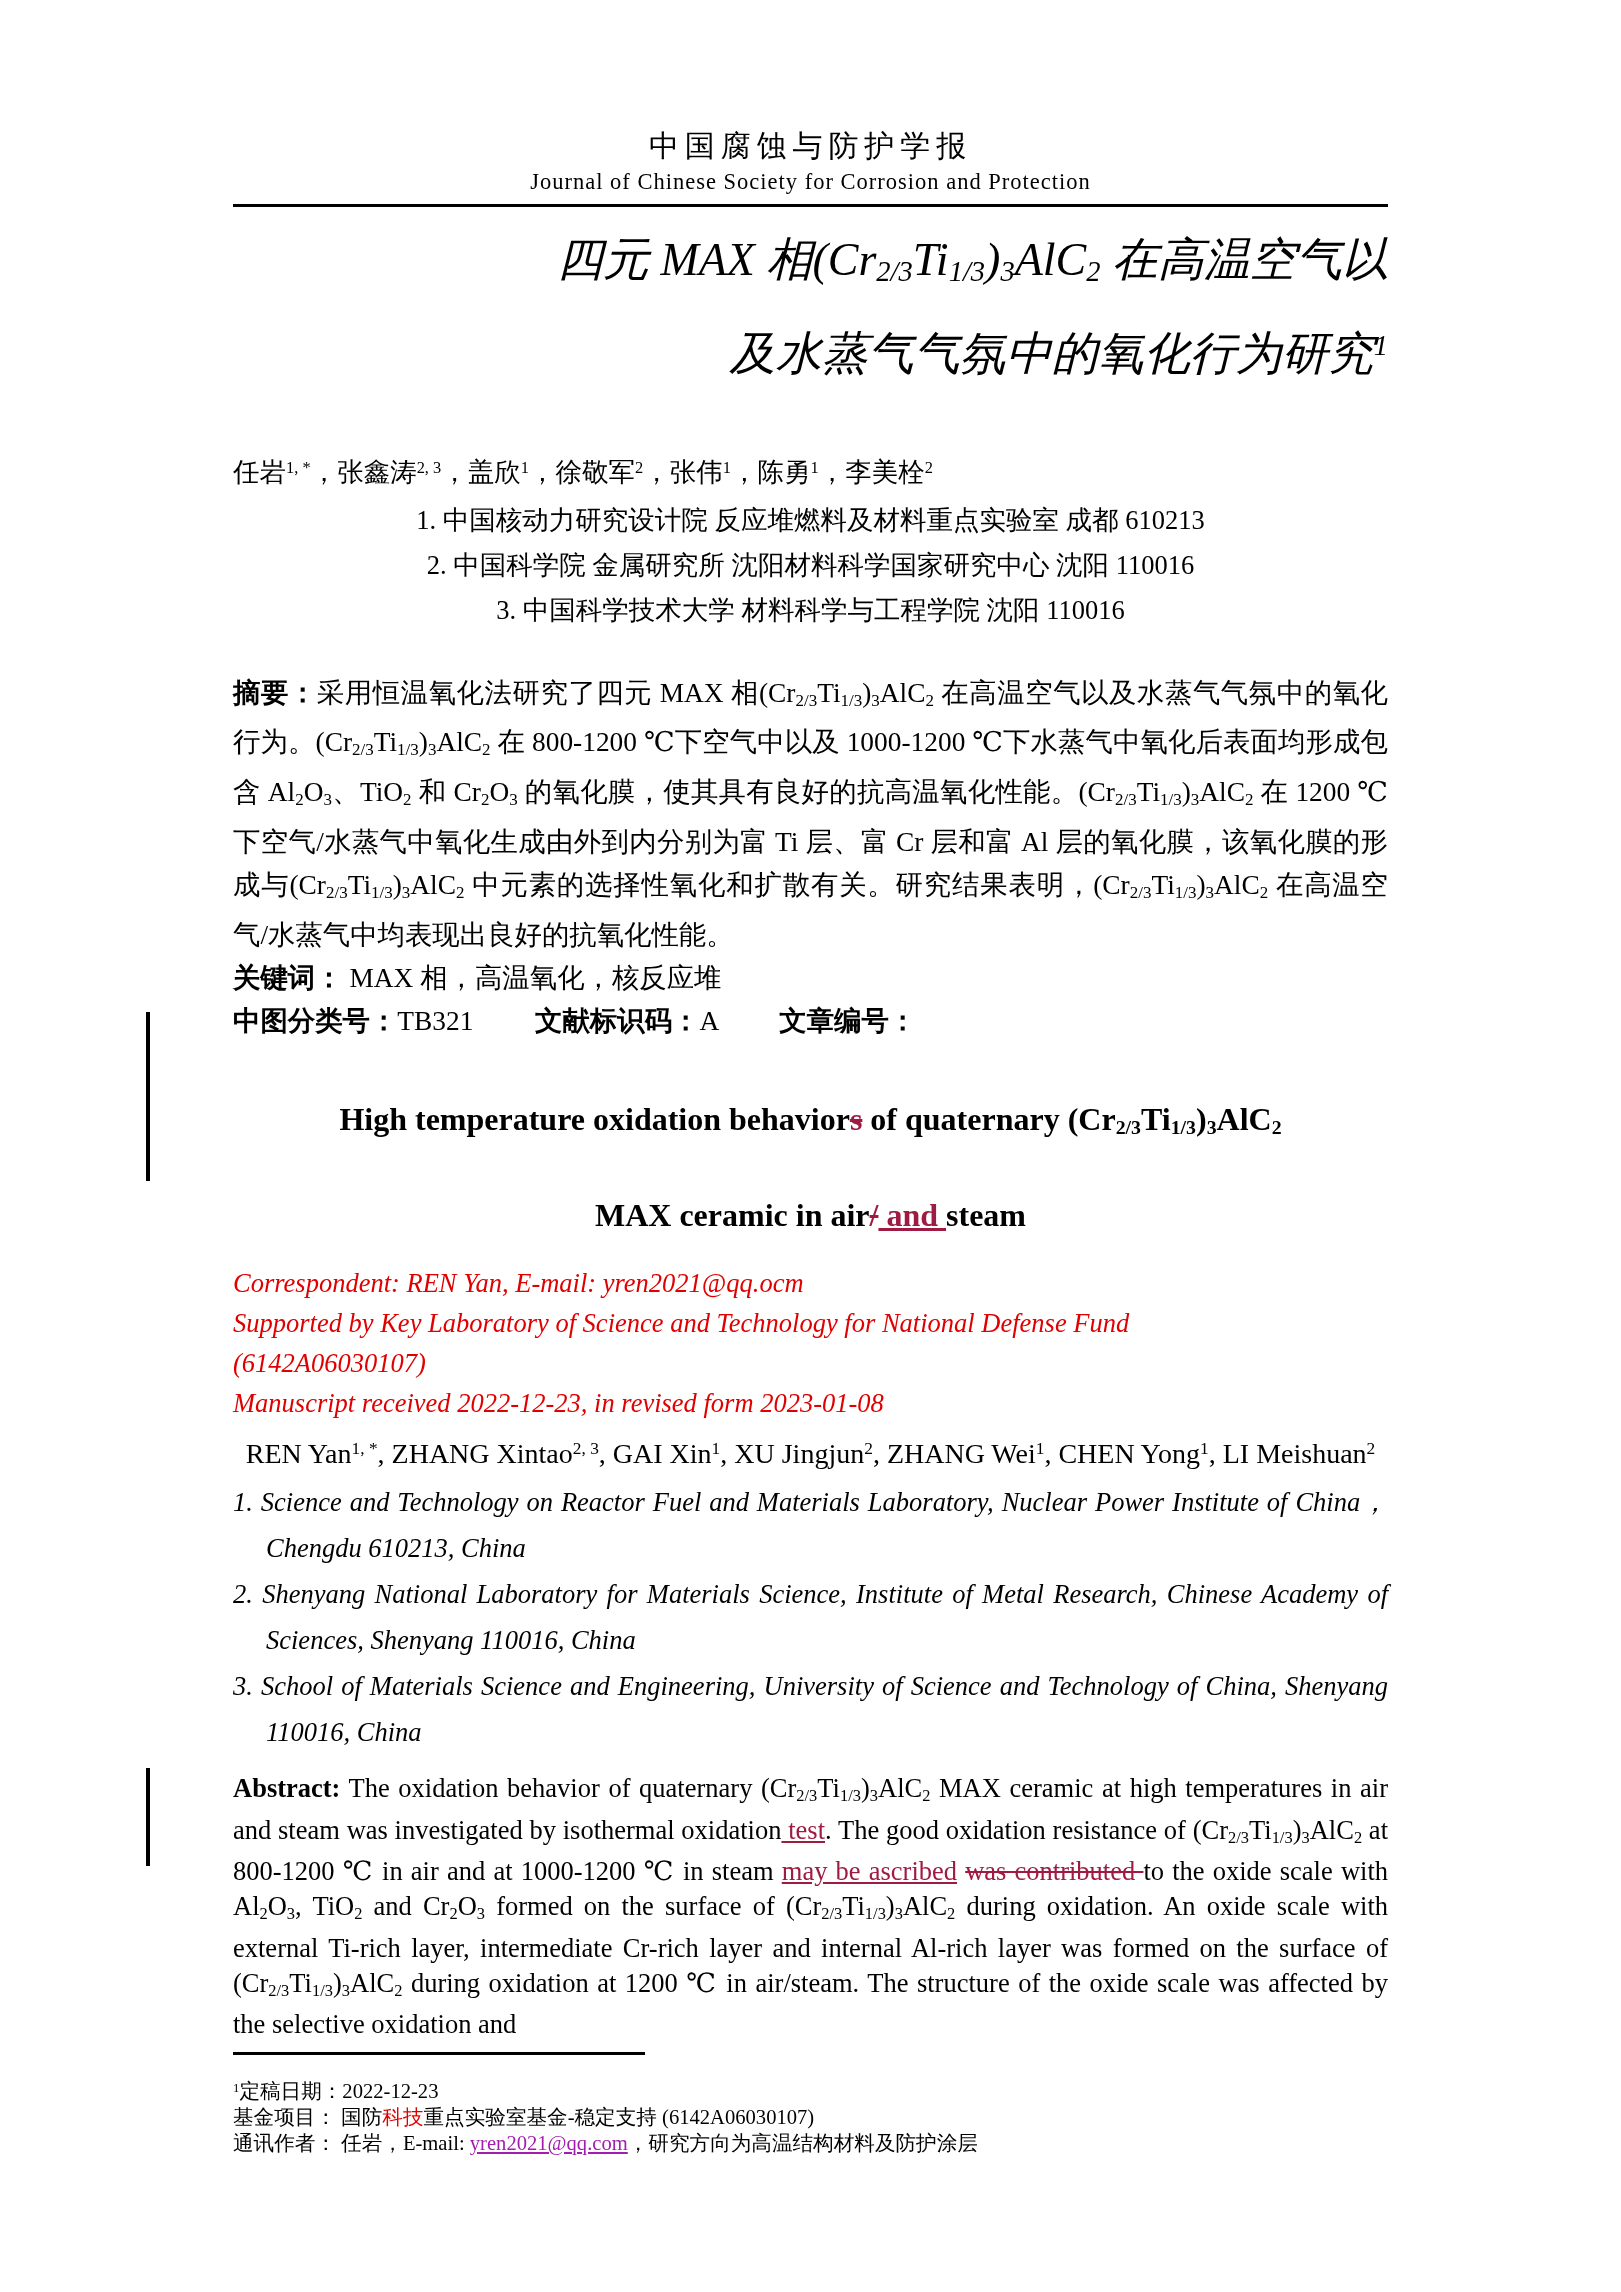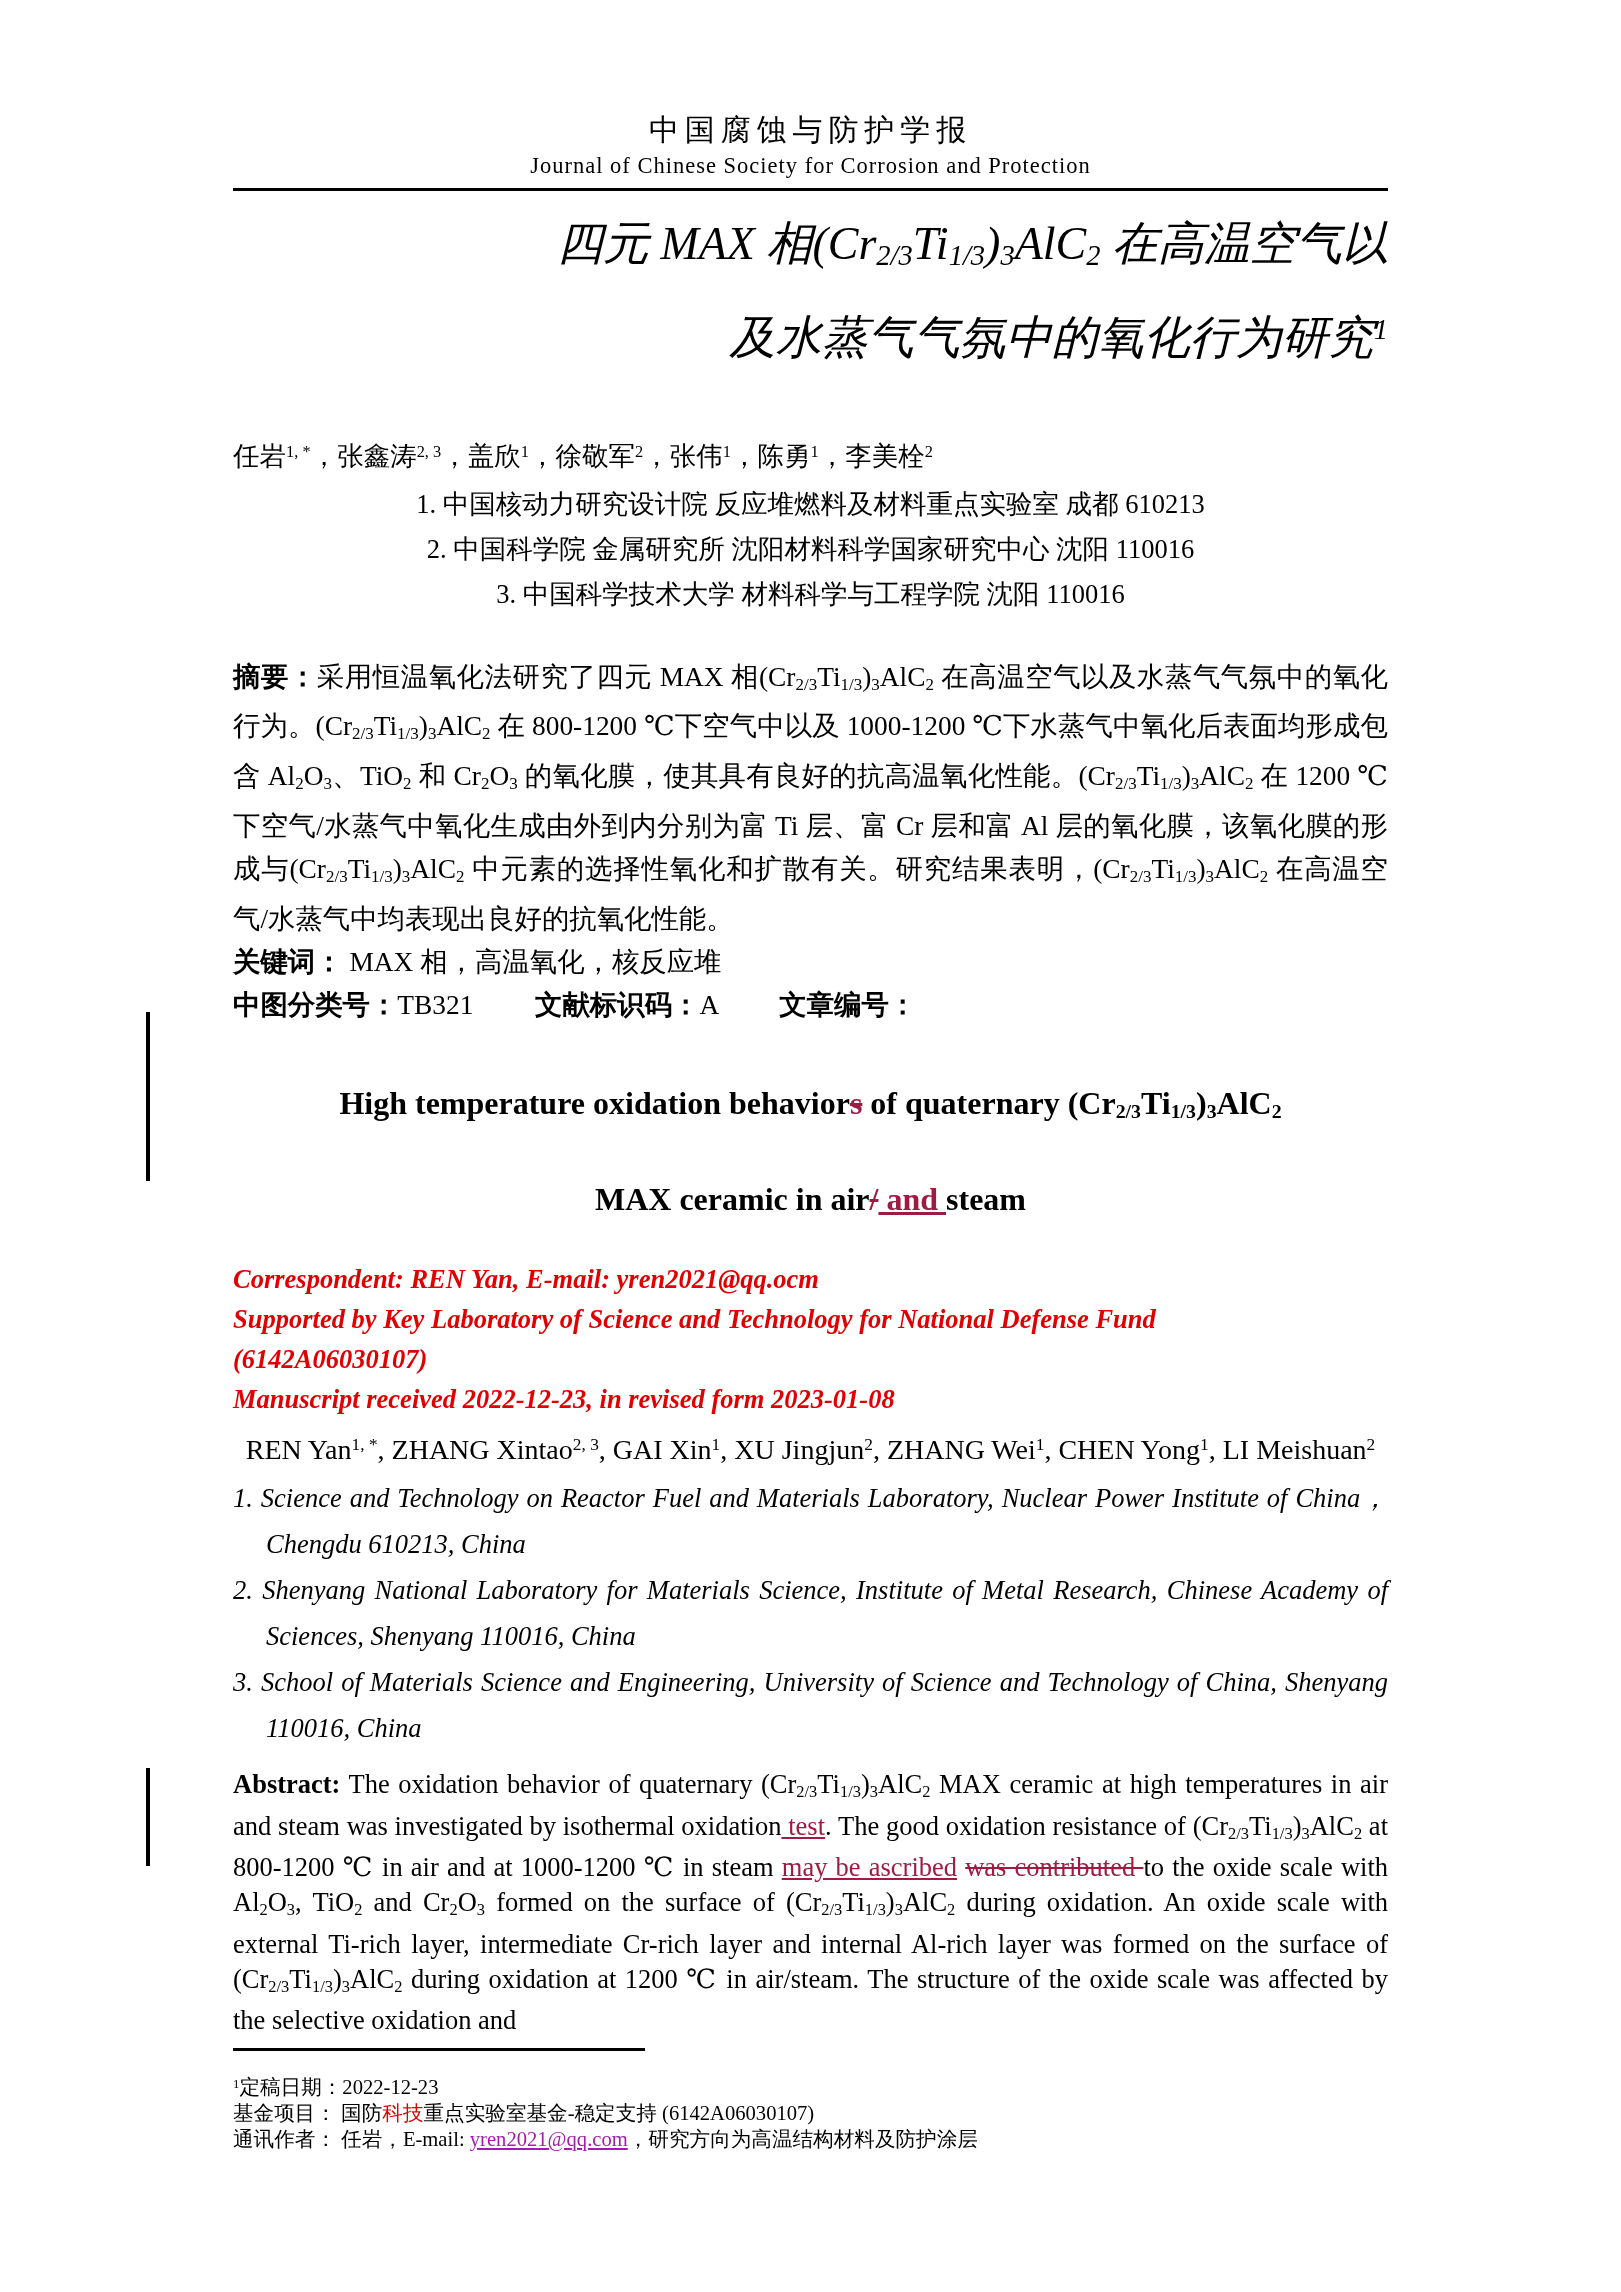--- a/index.html
+++ b/index.html
@@ -1,42 +1,42 @@
 <!DOCTYPE html>
 <html><head>
 <meta charset="utf-8">
 <style>
   html,body{margin:0;padding:0;}
   body{
     width:1621px;height:2293px;position:relative;overflow:hidden;
     background:#ffffff;color:#000;
     font-family:"Liberation Serif","DejaVu Serif",serif;
   }
-  .content{position:absolute;left:233px;top:0;width:1155px;}
+  .content{position:absolute;left:233px;top:16px;width:1155px;}
 
   .jheader-cn{margin-top:112px;text-align:center;font-size:30px;line-height:35px;letter-spacing:5.9px;}
   .jheader-en{margin-top:5.9px;text-align:center;font-size:22.5px;line-height:25.5px;letter-spacing:1px;}
   .header-rule{border:none;border-top:3.9px solid #000;margin:9.8px 0 0 0;}
 
   .title-cn{margin:15.7px 0 0 0;font-weight:normal;font-size:46px;text-align:right;font-style:italic;}
   .title-cn .tline{line-height:74px;}
 
   .authors-cn{margin-top:57px;text-align:left;font-size:26.5px;line-height:39px;}
   .affils-cn{margin-top:5px;text-align:center;font-size:26.5px;}
   .affils-cn > div{line-height:45px;}
 
   .abstract-cn{margin:39px 0 0 0;font-size:27.4px;line-height:43px;text-align:justify;}
   .keywords{margin:0;font-size:27.4px;line-height:43px;}
   .classification{margin:0;font-size:27.4px;line-height:43px;}
 
   .title-en{margin-top:57px;text-align:center;font-weight:bold;font-size:32px;}
   .title-en .tline1{line-height:39px;}
   .title-en .tline2{margin-top:49px;line-height:39px;}
 
-  .rednote{margin-top:40px;color:#e00000;font-style:italic;font-size:26.5px;font-weight:bold;}
+  .rednote{margin-top:28px;color:#e00000;font-style:italic;font-size:26.5px;}
   .rednote > div{line-height:40px;}
 
   .authors-en{margin-top:3.9px;text-align:center;font-size:28px;line-height:44px;}
 
   .affils-en{margin-top:3.9px;font-style:italic;font-size:26.5px;}
   .affils-en > div{line-height:46px;text-align:justify;padding-left:33px;text-indent:-33px;}
 
   .abstract-en{margin:15.7px 0 0 0;font-size:26.5px;line-height:35px;text-align:justify;}
 
   .footnote-sep{border:none;border-top:3.9px solid #000;width:412px;margin:9.8px 0 0 0;}

